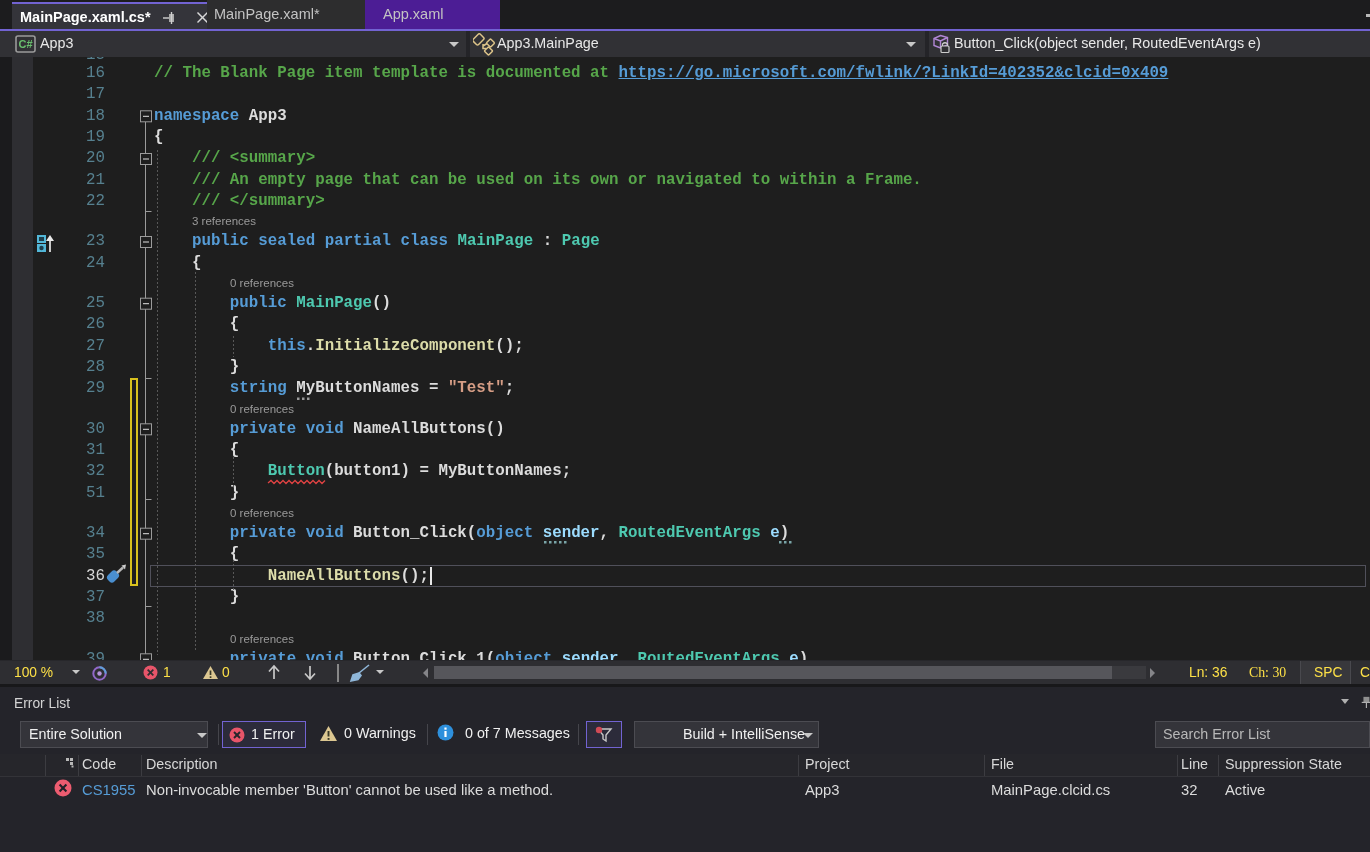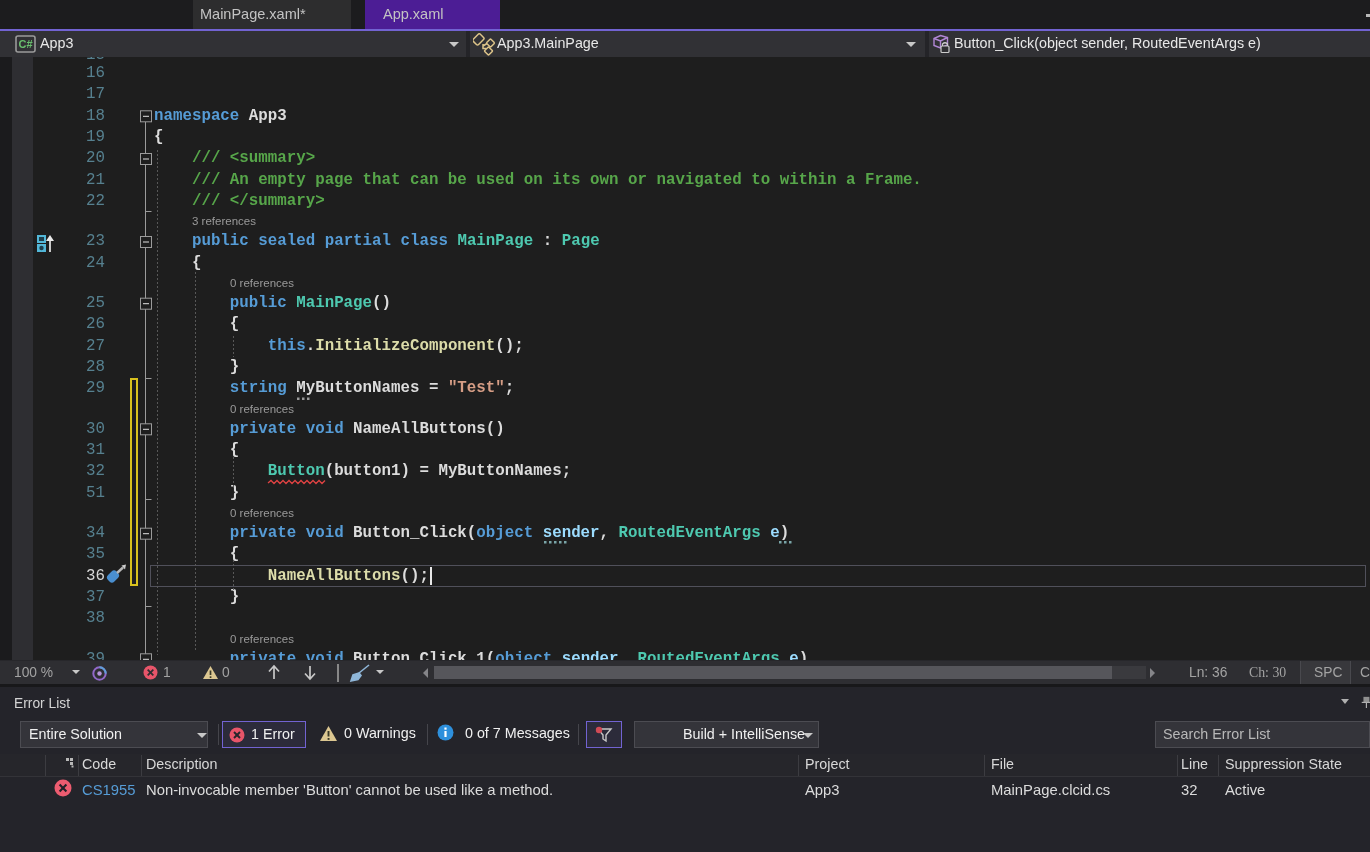--- a/index.html
+++ b/index.html
@@ -5,21 +5,21 @@
   * { margin:0; padding:0; box-sizing:border-box; }
   html,body { width:1370px; height:852px; overflow:hidden; background:#1e1e1e; }
   #root { position:absolute; top:0; left:0; width:1370px; height:852px;
           font-family:"Liberation Sans", sans-serif; }
   .abs { position:absolute; }
   
   #tabstrip { top:0; left:0; width:1370px; height:29px; background:#1c1c1e; }
   #tab1 { top:2px; left:12px; width:195px; height:27px; background:#34343a;
           border-top:2px solid #7263d2; }
   #tab1 .ttl { position:absolute; left:8px; top:5px; color:#ffffff; font-size:14.5px; font-weight:bold; }
-  #tab2 { top:0; left:193px; width:158px; height:29px; background:#2d2d2e; }
+  #tab2 { top:0; left:207px; width:158px; height:29px; background:#2d2d2e; }
   #tab3 { top:0; left:365px; width:135px; height:44px; background:#4c1d95; }
   .itabt { position:absolute; top:6px; color:#c3c3c3; font-size:14.5px; }
   #purpline { top:29px; left:0; width:1370px; height:2px; background:#7263d2; }
   
   #navbar { top:31px; left:0; width:1370px; height:26px; background:#313135; }
   .navdiv { position:absolute; top:0; width:4px; height:26px; background:#242428; }
   .navtxt { position:absolute; top:4px; color:#e8e8e8; font-size:14.3px; }
   .downarrow { position:absolute; width:0; height:0; border-left:5px solid transparent;
         border-right:5px solid transparent; border-top:5px solid #c8c8c8; }
   
@@ -34,21 +34,21 @@
         line-height:21.33px; height:21.33px; }
   .cll { position:absolute; font-size:11.5px; color:#9a9a9a; line-height:19px; }
   .k { color:#569cd6; } .t { color:#4ec9b0; } .m { color:#dcdcaa; }
   .s { color:#d69d85; } .c { color:#57a64a; } .p { color:#9cdcfe; }
   .u { color:#569cd6; text-decoration:underline; }
   #curline { left:150px; top:508px; width:1216px; height:22px; border:1px solid #50505a; }
   #caret { left:430px; top:510px; width:2px; height:18px; background:#e8e8e8; }
   #ybar { left:130px; top:321px; width:8px; height:208px; border:2px solid #d8c11e; }
   
   #ebar { top:660px; left:0; width:1370px; height:24px; background:#2e2e32; border-top:1px solid #27272b; }
-  .ebtxt { position:absolute; top:4px; color:#a3a3a3; font-size:13.8px; }
+  .ebtxt { position:absolute; top:4px; color:#fde047; font-size:13.8px; }
   #scrtrack { position:absolute; left:434px; top:5px; width:712px; height:13px; background:#3a3a3e; }
   #scrthumb { position:absolute; left:0px; top:0px; width:678px; height:13px; background:#56565b; }
   #spcbox { position:absolute; left:1300px; top:0px; width:51px; height:24px; background:#38383c;
             border-left:1px solid #49494e; border-right:1px solid #49494e; }
   
   #epanel { top:687px; left:0; width:1370px; height:165px; background:#24242a; }
   #etitle { position:absolute; top:9px; left:14px; color:#d4d4d4; font-size:13.8px; }
   .tbtn { position:absolute; top:34px; height:27px; border:1px solid #7263d2; background:#2c2b3a; }
   .combo { position:absolute; top:34px; height:27px; background:#34343a; border:1px solid #4c4c52; }
   .ctxt { position:absolute; top:4px; color:#f0f0f0; font-size:14.3px; }
@@ -58,20 +58,36 @@
          border-bottom:1px solid #333338; }
   .hsep { position:absolute; top:1px; width:1px; height:21px; background:#3c3c41; }
   .htxt { position:absolute; top:2px; color:#d8d8d8; font-size:14.3px; }
   .rtxt { position:absolute; top:95px; color:#dcdcdc; font-size:14.8px; }
 </style>
 </head>
 <body>
 <div id="root">
 
   <div class="abs" id="tabstrip"></div>
+  <div class="abs" id="tab1">
+      <span class="ttl">MainPage.xaml.cs*</span>
+    <svg style="position:absolute; left:150px; top:6px;" width="16" height="16" viewBox="0 0 16 16">
+      <g stroke="#d0d0d0" stroke-width="1.4" fill="none">
+        <rect x="7" y="4" width="5" height="8" fill="#aaaaaa" stroke="none"></rect>
+        <line x1="1" y1="8" x2="7" y2="8"></line>
+          <line x1="9.5" y1="2" x2="9.5" y2="14"></line>
+      </g>
+    </svg>
+    <svg style="position:absolute; left:184px; top:7px;" width="13" height="13" viewBox="0 0 13 13">
+      <g stroke="#d8d8d8" stroke-width="1.5">
+          <line x1="1.5" y1="1.5" x2="11.5" y2="11.5"></line>
+          <line x1="11.5" y1="1.5" x2="1.5" y2="11.5"></line>
+        </g>
+    </svg>
+    </div>
   <div class="abs" id="tab2">
       <span class="itabt" style="left:7px;">MainPage.xaml*</span>
     </div>
   <div class="abs" id="tab3">
       <span class="itabt" style="left:18px;">App.xaml</span>
     </div>
   <div class="abs" id="purpline"></div>
   <div class="abs" style="left:1366px; top:14px; width:4px; height:3px; background:#b8b8b8;"></div>
 
   <div class="abs" id="navbar">
@@ -106,20 +122,21 @@
 
   <div class="abs" id="editor">
     <div class="abs" id="lstrip"></div>
     <div class="abs" id="imargin"></div>
     <div class="abs" id="ybar"></div>
     <div class="abs" id="curline"></div>
     <div class="abs" id="caret"></div>
     <div id="codelines" style="position:absolute; top:-57px; left:0; width:1370px; height:660px;">
     <div class="ln" style="top:44.5px;">15</div>
     <div class="ln" style="top:63.0px;text-align:right;">16</div>
+    <div class="cl" style="top:63.0px;"><span class="c">// The Blank Page item template is documented at </span><span class="u">https://go.microsoft.com/fwlink/?LinkId=402352&amp;clcid=0x409</span></div>
     <div class="ln" style="top:84.3px;">17</div>
     <div class="cl" style="top:84.3px;"></div>
     <div class="ln" style="top:105.7px;">18</div>
     <div class="cl" style="top:105.7px;"><span class="k">namespace</span> App3</div>
     <div class="ln" style="top:127.0px;">19</div>
     <div class="cl" style="top:127.0px;">{</div>
     <div class="ln" style="top:148.3px;">20</div>
     <div class="cl" style="top:148.3px;"><span class="c">    /// &lt;summary&gt;</span></div>
     <div class="ln" style="top:169.7px;">21</div>
     <div class="cl" style="top:169.7px;"><span class="c">    /// An empty page that can be used on its own or navigated to within a Frame.</span></div>

